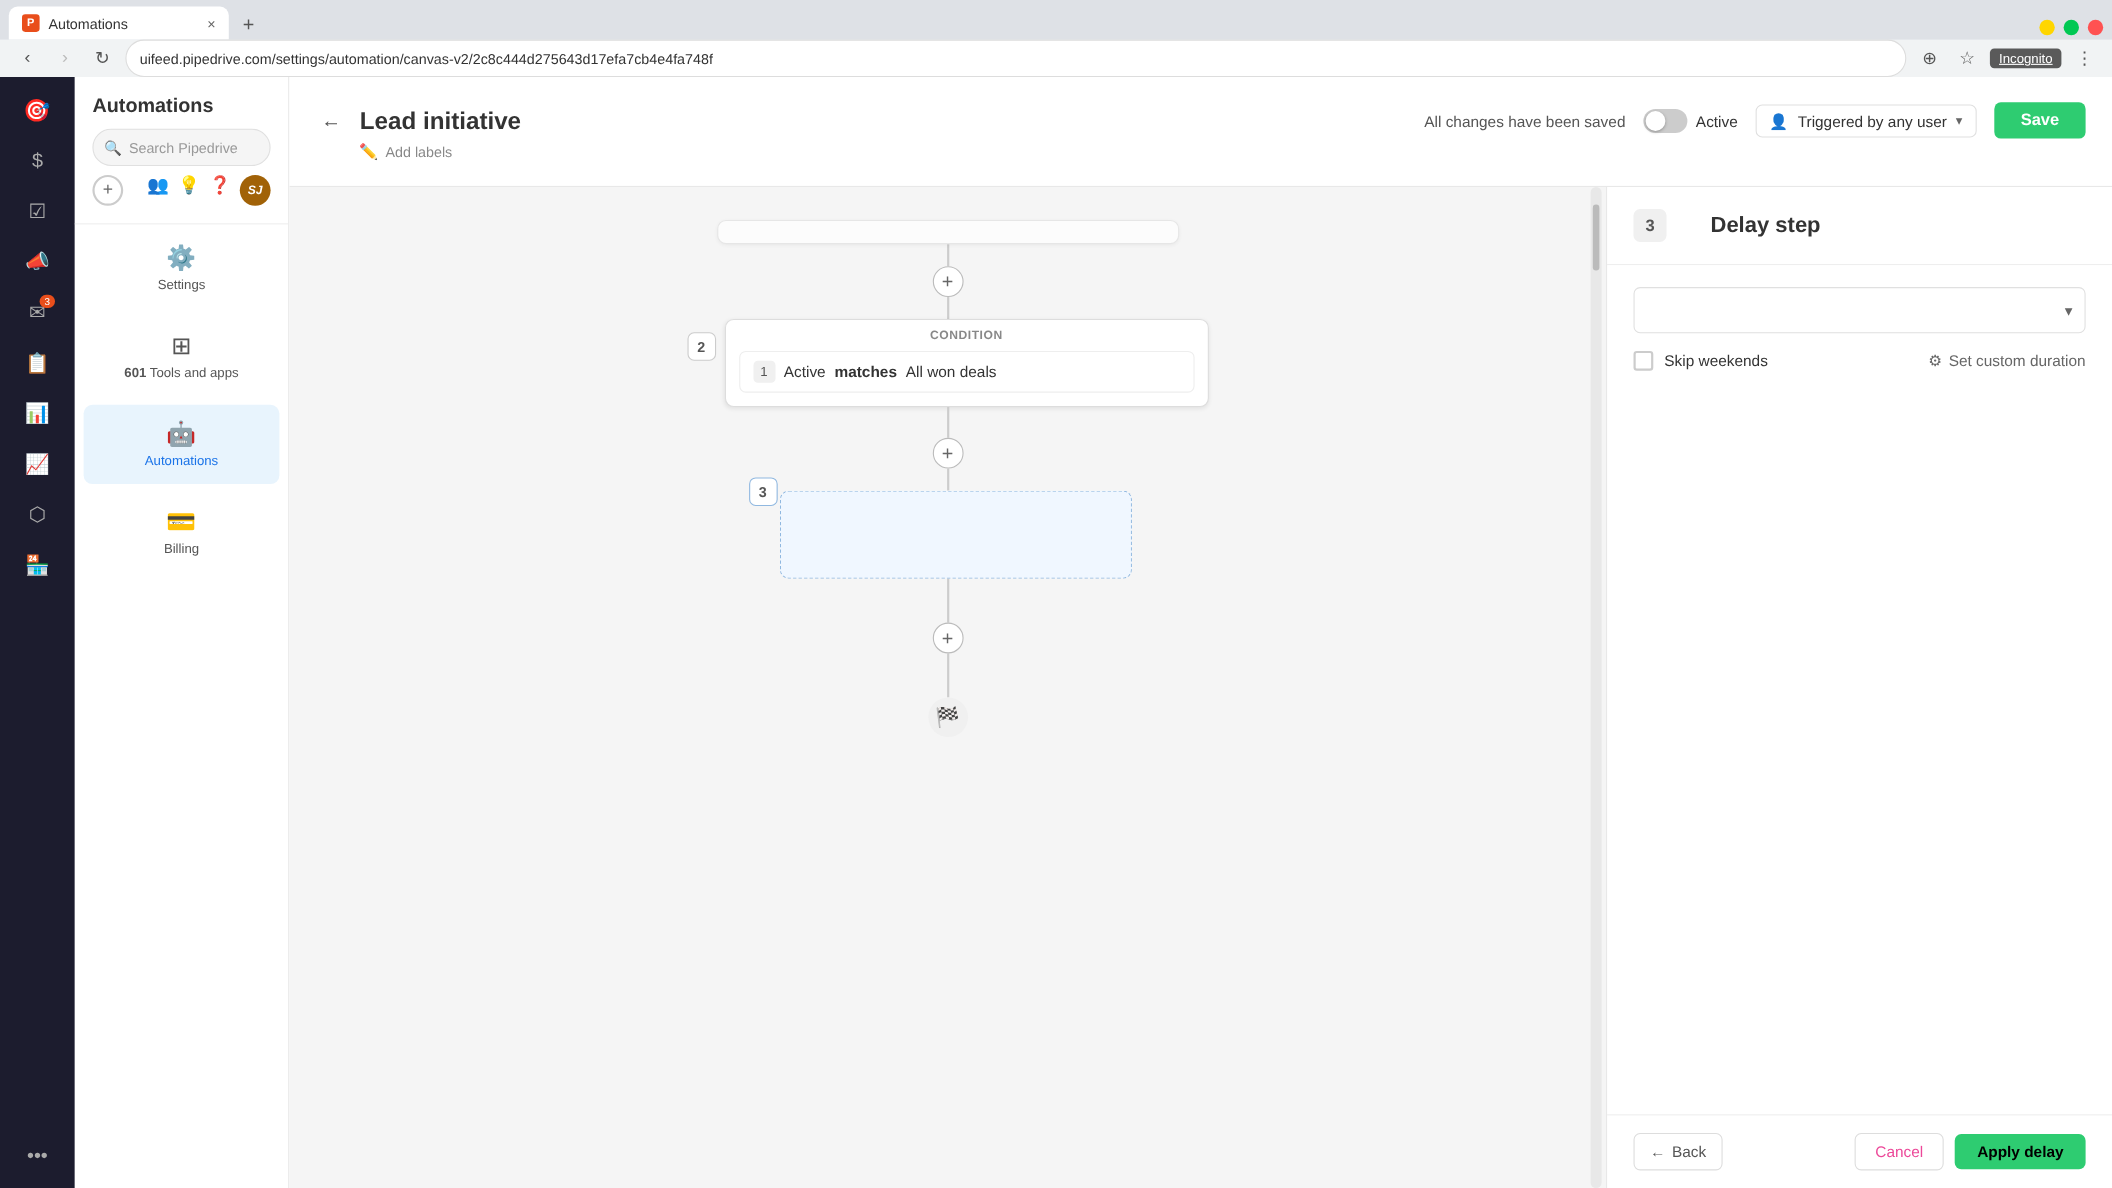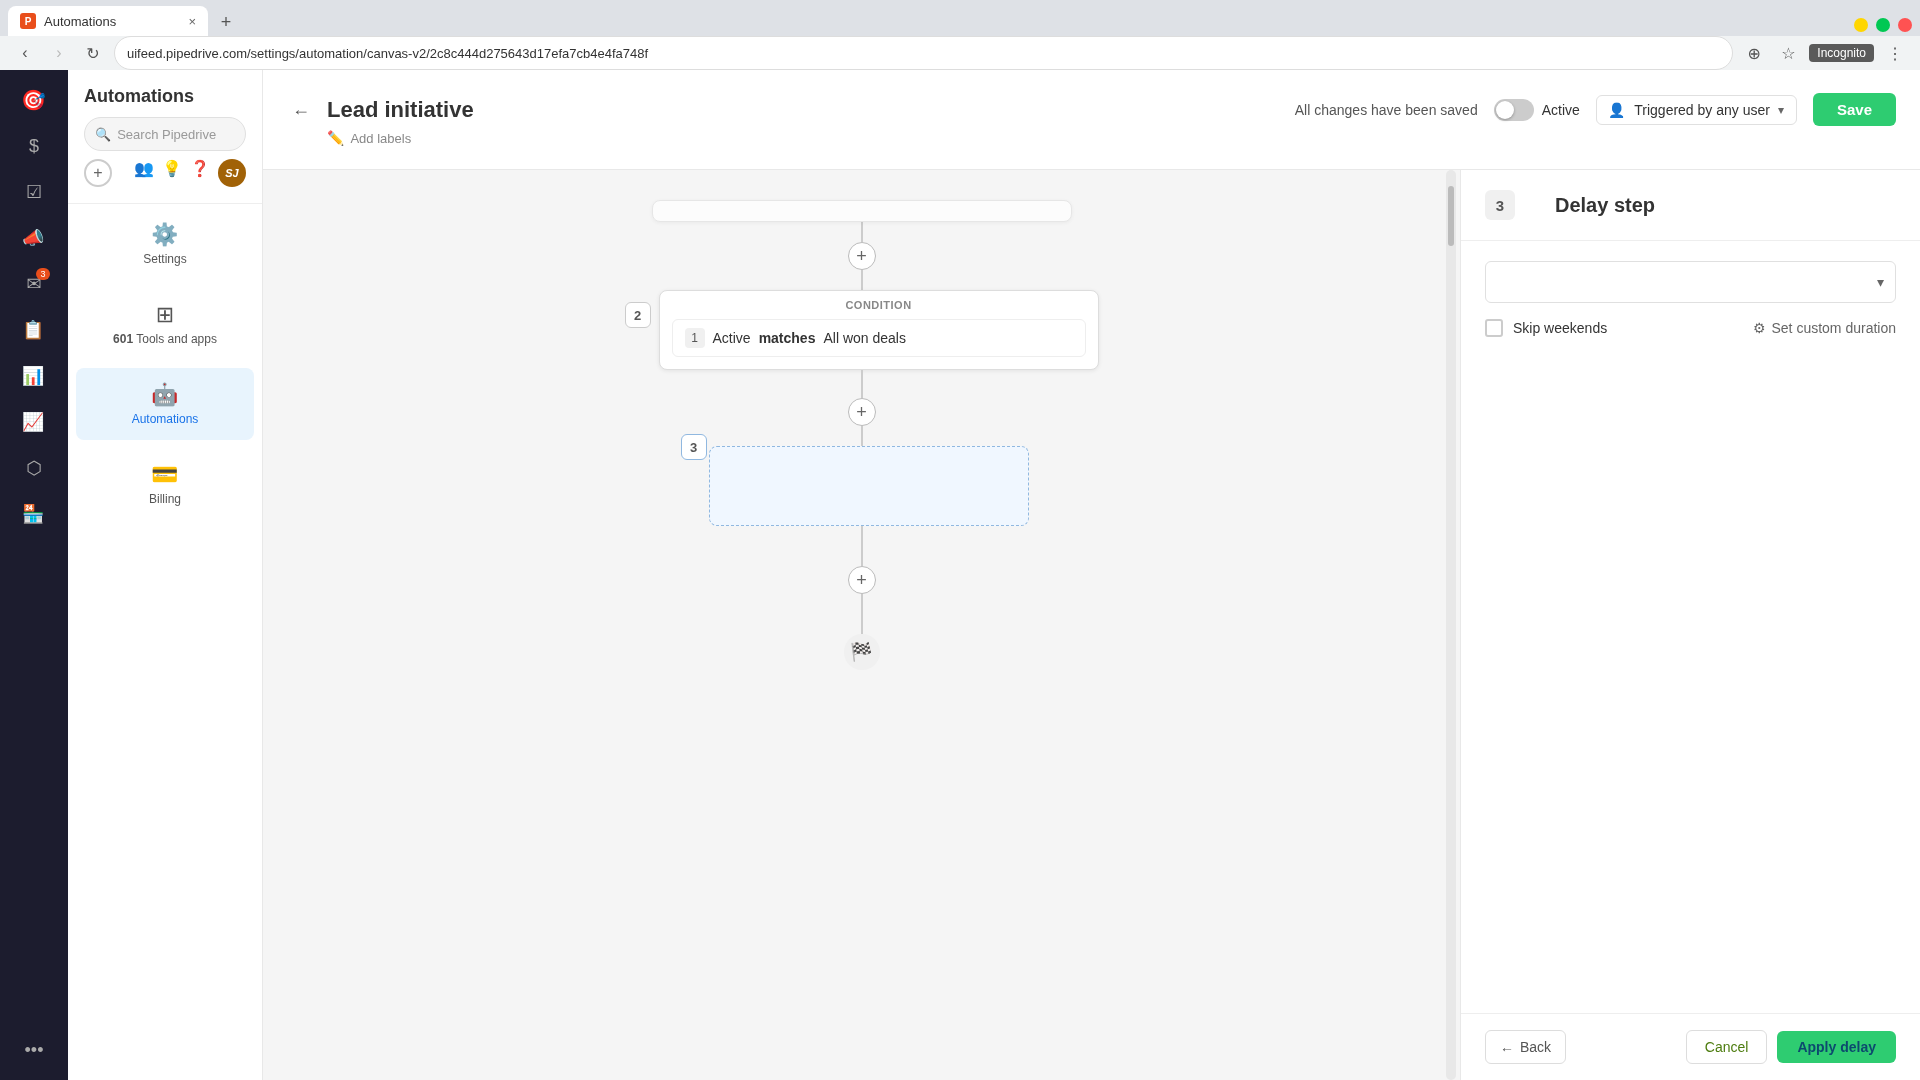--- a/index.html
+++ b/index.html
@@ -29,21 +29,21 @@
 
   <div style="height:34px; background:#f1f3f4; display:flex; align-items:center; padding:0 12px; gap:8px;">
     <div style="width:26px; height:26px; display:flex; align-items:center; justify-content:center; color:#555; cursor:pointer; border-radius:50%; font-size:16px;">‹</div>
     <div style="width:26px; height:26px; display:flex; align-items:center; justify-content:center; color:#bbb; cursor:pointer; border-radius:50%; font-size:16px;">›</div>
     <div style="width:26px; height:26px; display:flex; align-items:center; justify-content:center; color:#555; cursor:pointer; border-radius:50%; font-size:16px;">↻</div>
     <div style="flex:1; background:#fff; border-radius:20px; height:26px; display:flex; align-items:center; padding:16px 12px; font-size:13px; color:#333; border:1px solid #ddd;">
       <span>uifeed.pipedrive.com/settings/automation/canvas-v2/2c8c444d275643d17efa7cb4e4fa748f</span>
     </div>
     <div style="width:26px; height:26px; display:flex; align-items:center; justify-content:center; color:#555; cursor:pointer; font-size:16px;">⊕</div>
     <div style="width:26px; height:26px; display:flex; align-items:center; justify-content:center; color:#555; cursor:pointer; font-size:16px;">☆</div>
-    <div style="background:#5a5a5a; color:white; border-radius:4px; padding:2px 8px; font-size:12px; cursor:pointer;">Incognito</div>
+    <div style="background:#5a5a5a; color:white; border-radius:4px; padding:2px 8px; font-size:12px; cursor:pointer;text-decoration:underline;">Incognito</div>
     <div style="width:26px; height:26px; display:flex; align-items:center; justify-content:center; color:#555; cursor:pointer; font-size:16px;">⋮</div>
   </div>
 </div>
 
 <div class="app">
 
   <div style="width:68px; background:#1c1c2e; display:flex; flex-direction:column; align-items:center; padding:8px 0; gap:2px;">
     <div style="width:44px; height:44px; display:flex; align-items:center; justify-content:center; border-radius:8px; cursor:pointer; color:#aaa; font-size:20px;">🎯</div>
     <div style="width:44px; height:44px; display:flex; align-items:center; justify-content:center; border-radius:8px; cursor:pointer; color:#aaa; font-size:18px;">$</div>
     <div style="width:44px; height:44px; display:flex; align-items:center; justify-content:center; border-radius:8px; cursor:pointer; color:#aaa; font-size:18px;">☑</div>
@@ -203,20 +203,20 @@
             </div>
           </div>
         </div>
 
         <div style="padding:16px 24px; border-top:1px solid #eee; display:flex; justify-content:space-between; align-items:center;">
           <button style="display:flex; align-items:center; gap:6px; font-size:14px; color:#555; cursor:pointer; padding:8px 14px; border:1px solid #ddd; border-radius:6px; background:#fff;">
             <span style="font-size:14px;">←</span>
             <span>Back</span>
           </button>
           <div style="display:flex; gap:10px; align-items:center;">
-            <button style="font-size:14px; color:#4d7c0f; cursor:pointer; padding:8px 18px; border:1px solid #ddd; border-radius:6px; background:#fff;margin-left:19px;">Cancel</button>
-            <button style="background:#2ecc71; color:#0c4a6e; border:none; border-radius:6px; padding:8px 20px; font-size:14px; font-weight:600; cursor:pointer;">Apply delay</button>
+            <button style="font-size:14px; color:#ec4899; cursor:pointer; padding:8px 18px; border:1px solid #ddd; border-radius:6px; background:#fff;margin-left:19px;">Cancel</button>
+            <button style="background:#2ecc71; color:#000000; border:none; border-radius:6px; padding:8px 20px; font-size:14px; font-weight:600; cursor:pointer;">Apply delay</button>
           </div>
         </div>
       </div>
     </div>
   </div>
 </div>
 
 </body></html>

